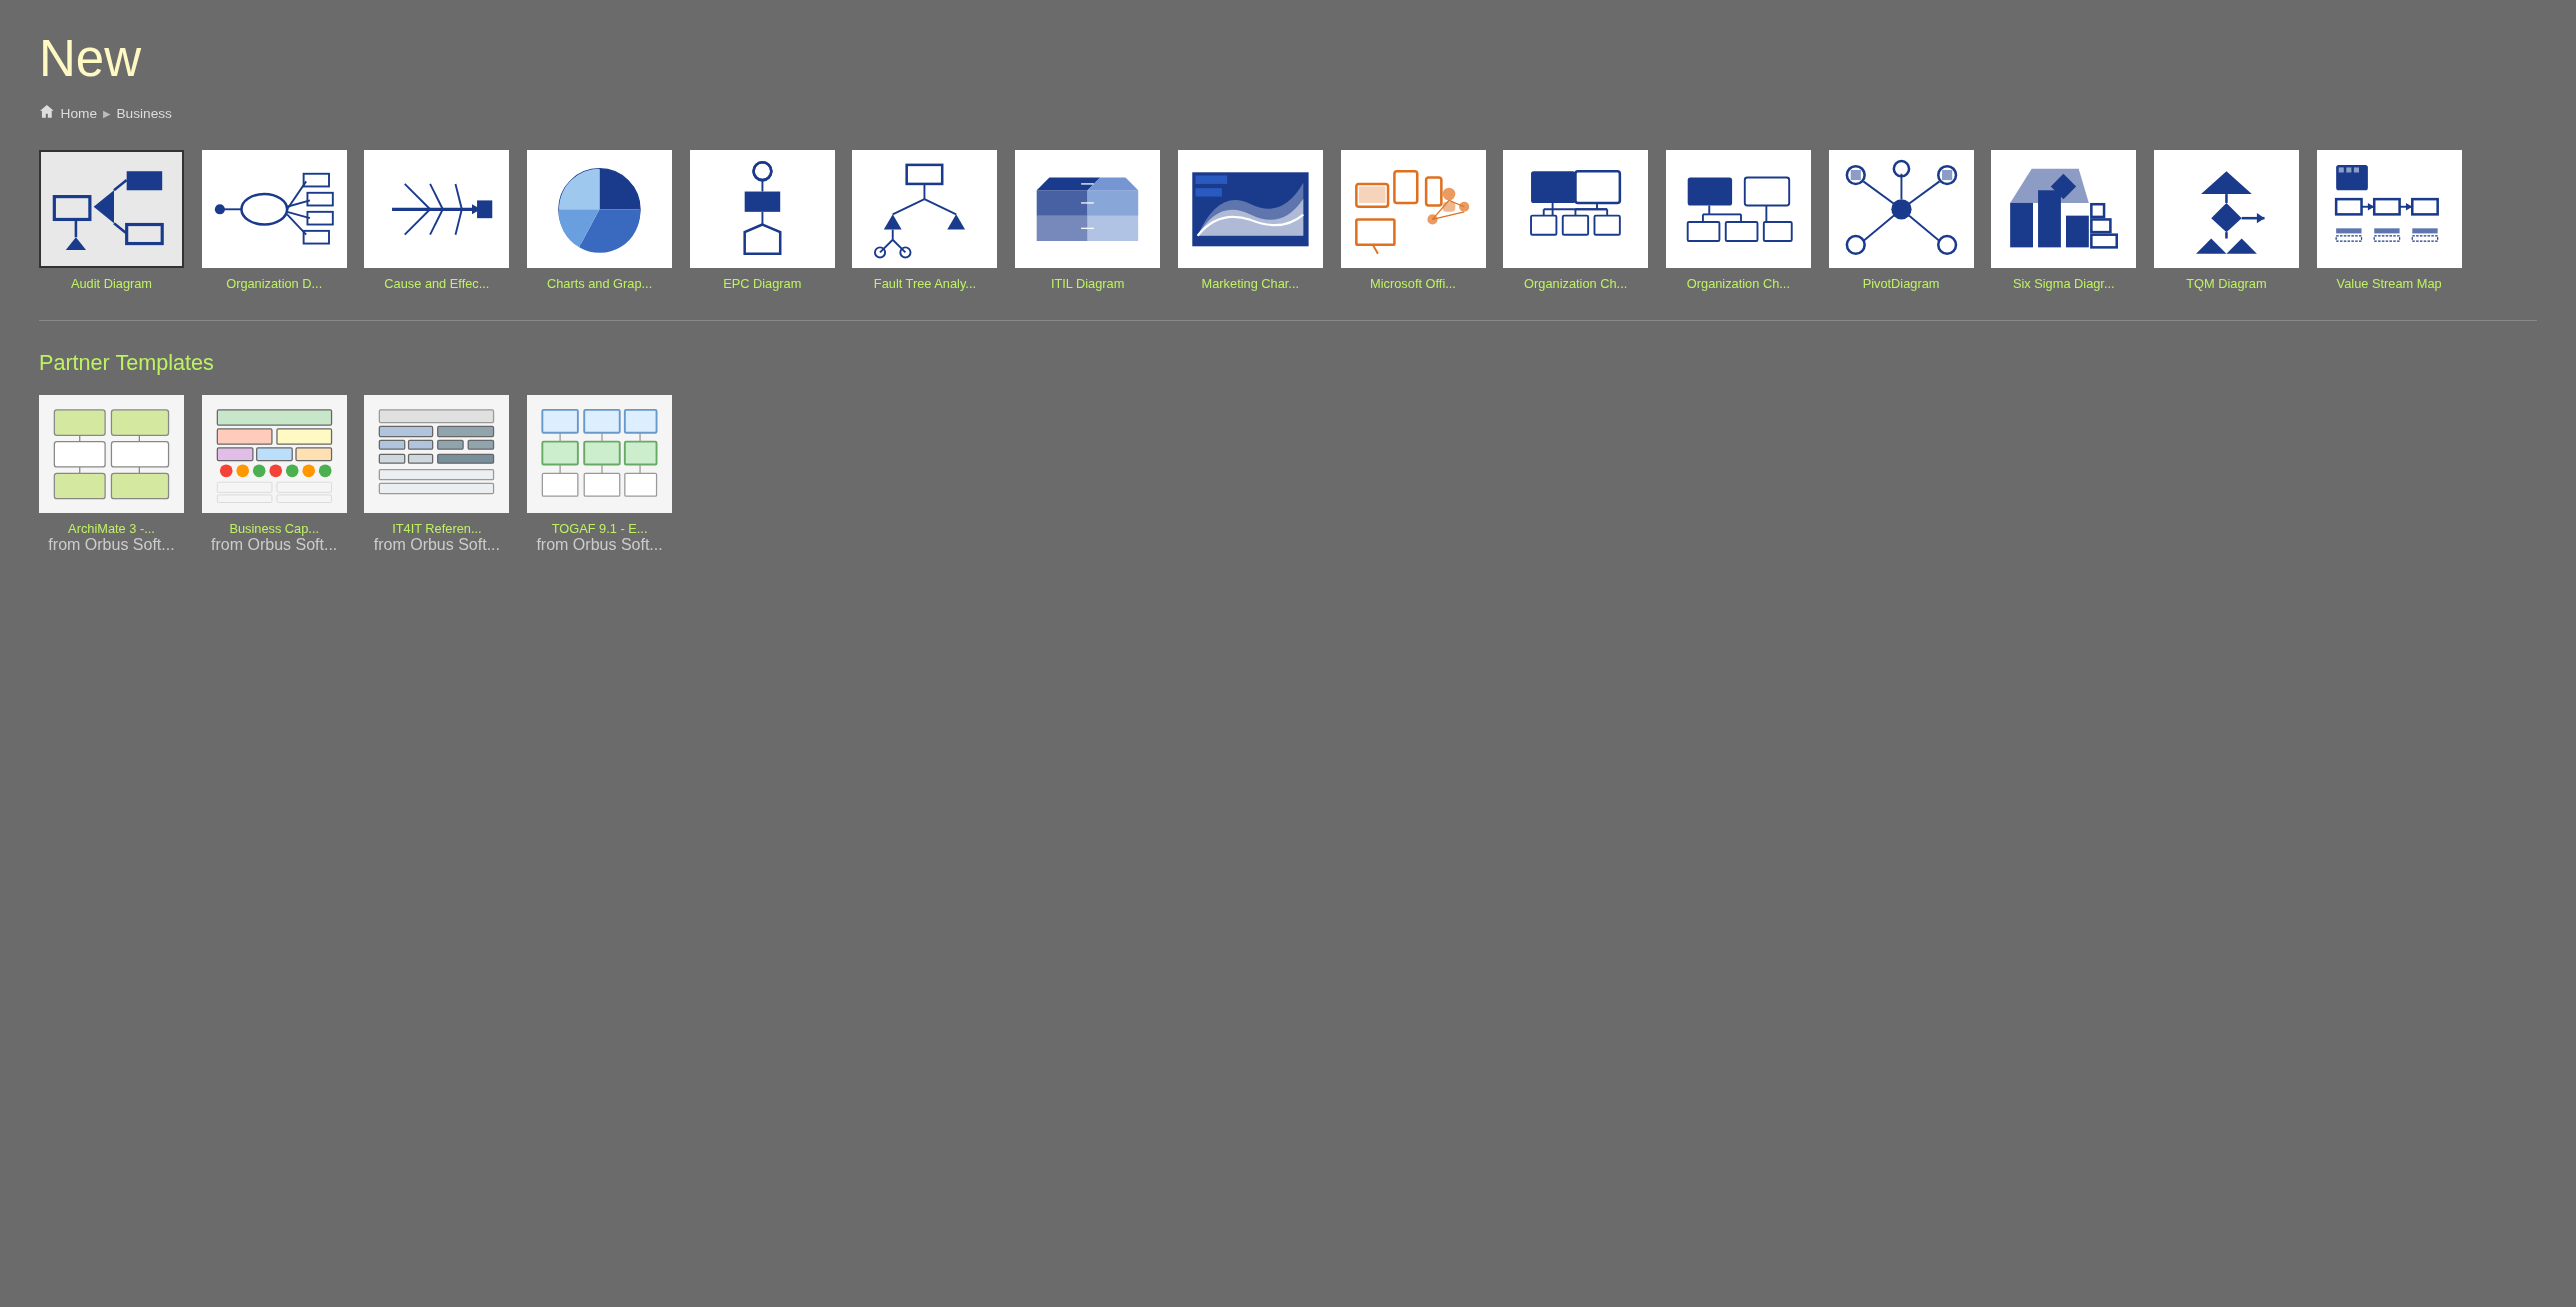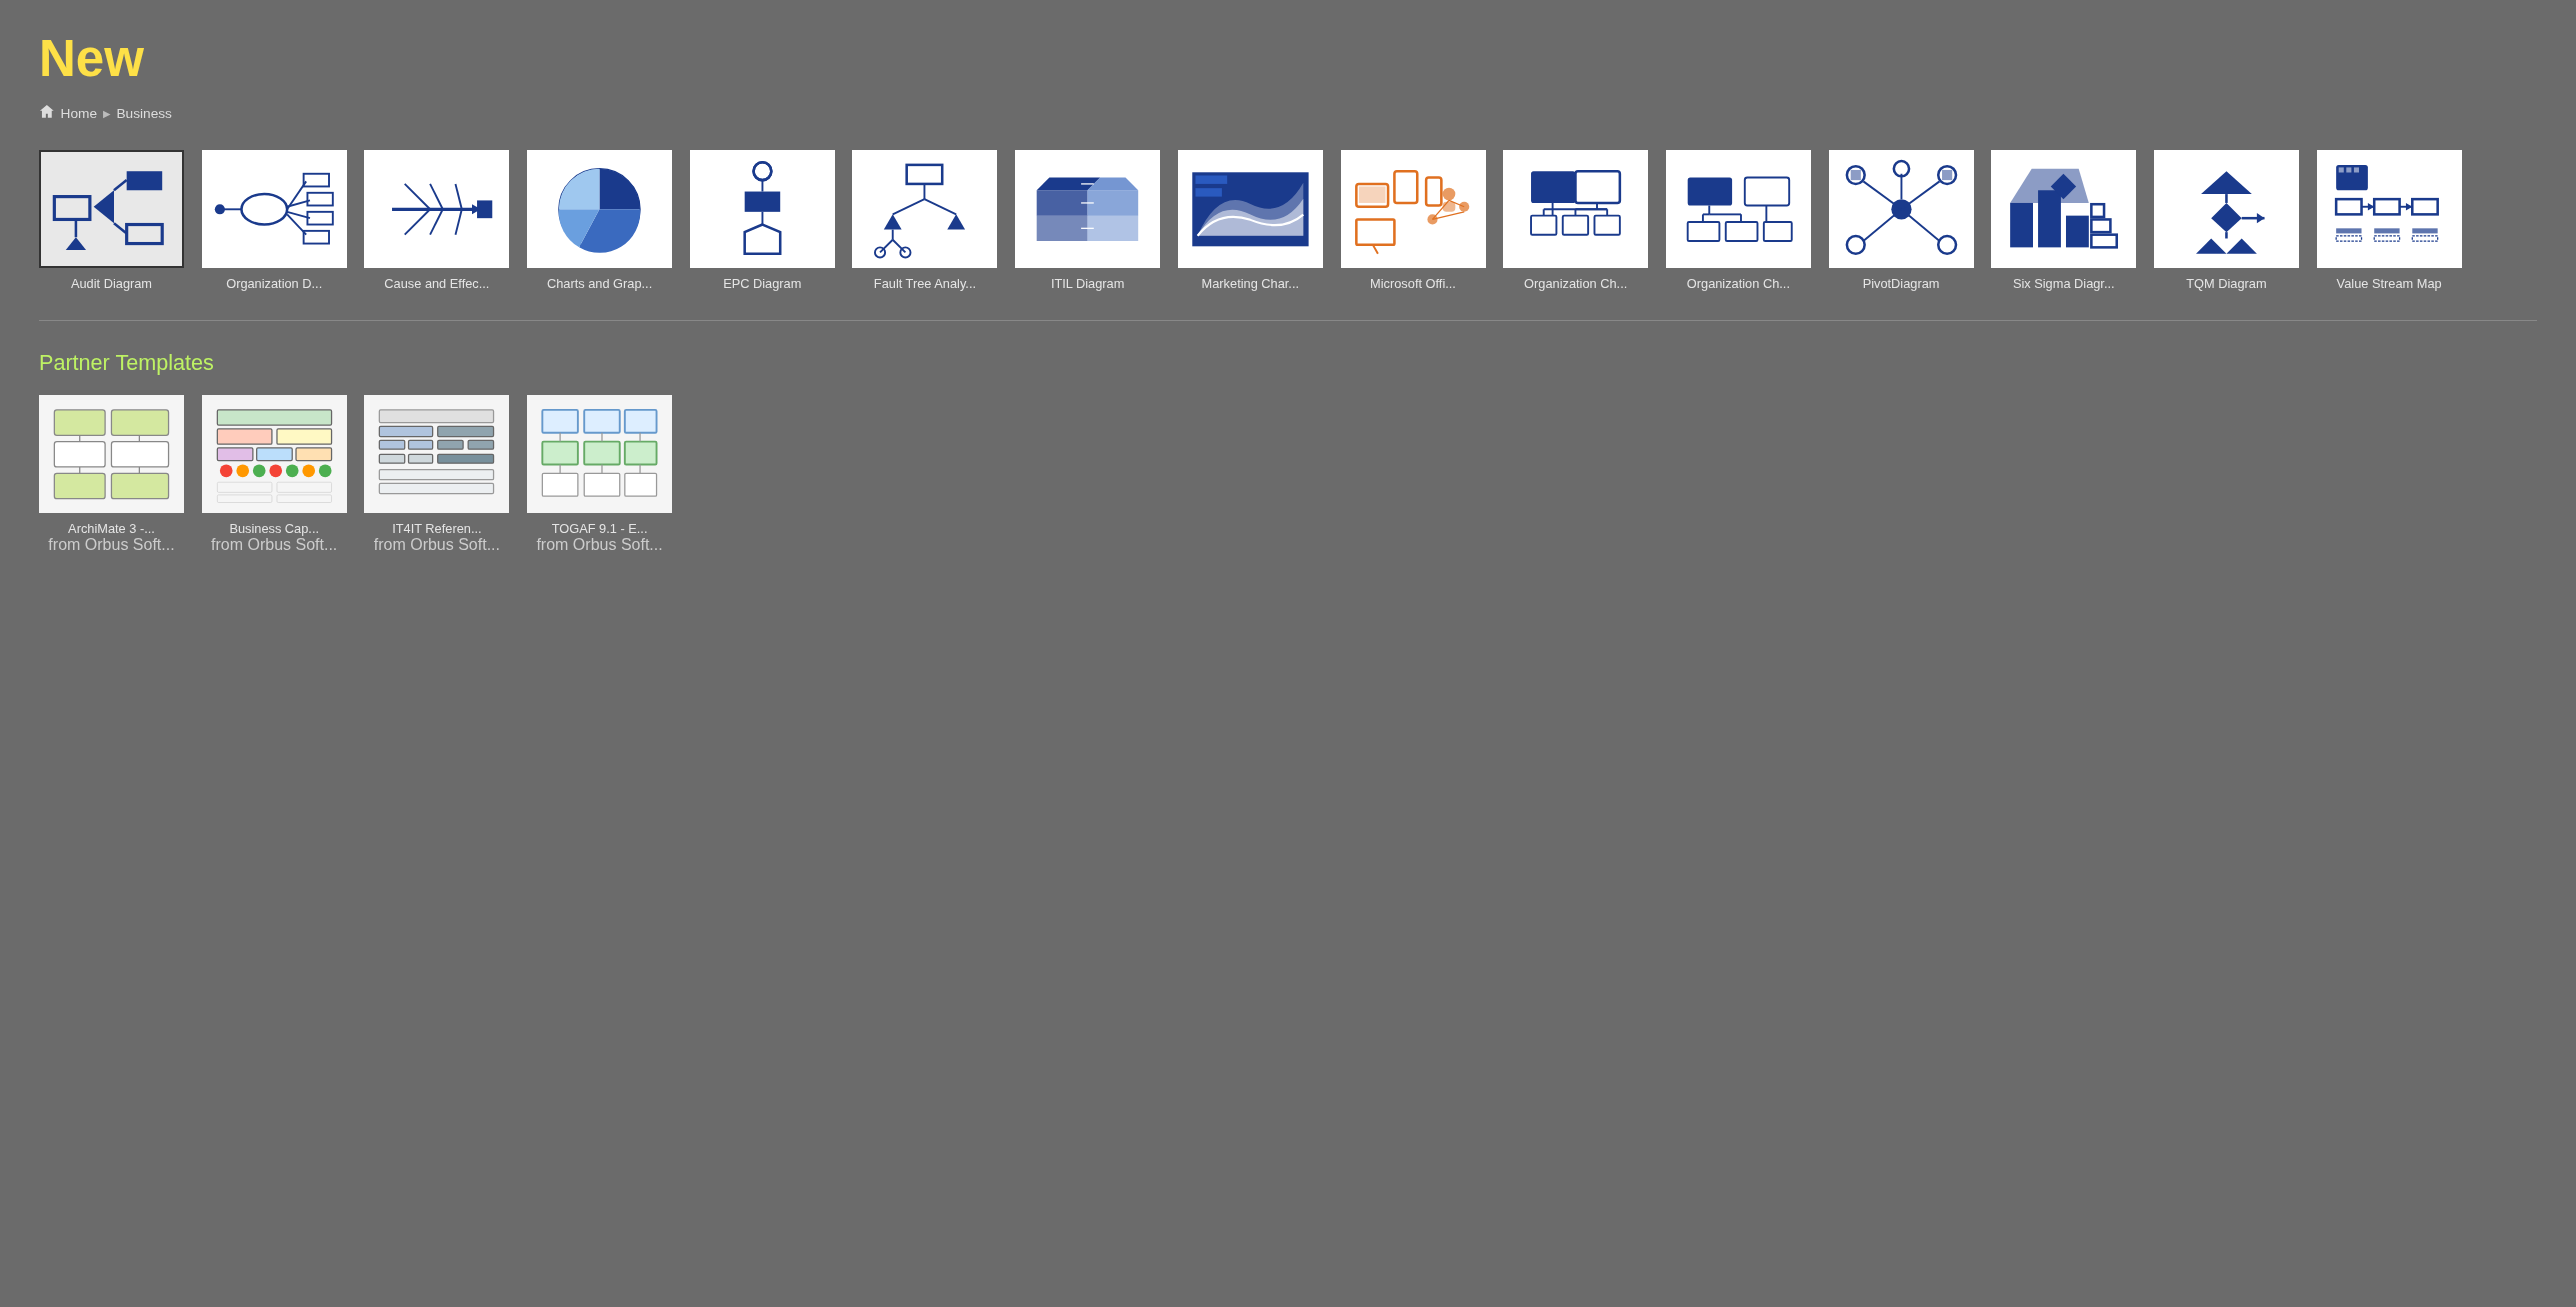--- a/index.html
+++ b/index.html
@@ -7,22 +7,22 @@
     body {
       background-color: #6b6b6b;
       font-family: 'Segoe UI', Arial, sans-serif;
       color: #fff;
       min-height: 100vh;
       padding: 29px 39px 49px 39px;
     }
 
     h1.page-title {
       font-size: 51px;
-      font-weight: 700;
-      color: #fde047;
+      font-weight: 400;
+      color: #fef9c3;
       margin-bottom: 15.7px;
     }
 
     .breadcrumb {
       display: flex;
       align-items: center;
       gap: 5.9px;
       font-size: 13.7px;
       color: #ddd;
       margin-bottom: 27.5px;
@@ -81,21 +81,21 @@
     }
 
     .card-thumb svg {
       width: 90%;
       height: 90%;
     }
 
     .card-label {
       margin-top: 7.9px;
       font-size: 12.8px;
-      color: #e5e5e5;
+      color: #bef264;
       text-align: center;
       width: 145px;
       word-break: break-word;
     }
 
     .card-sublabel {
       font-size: 16px;
       color: #ccc;
       text-align: center;
       width: 145px;

